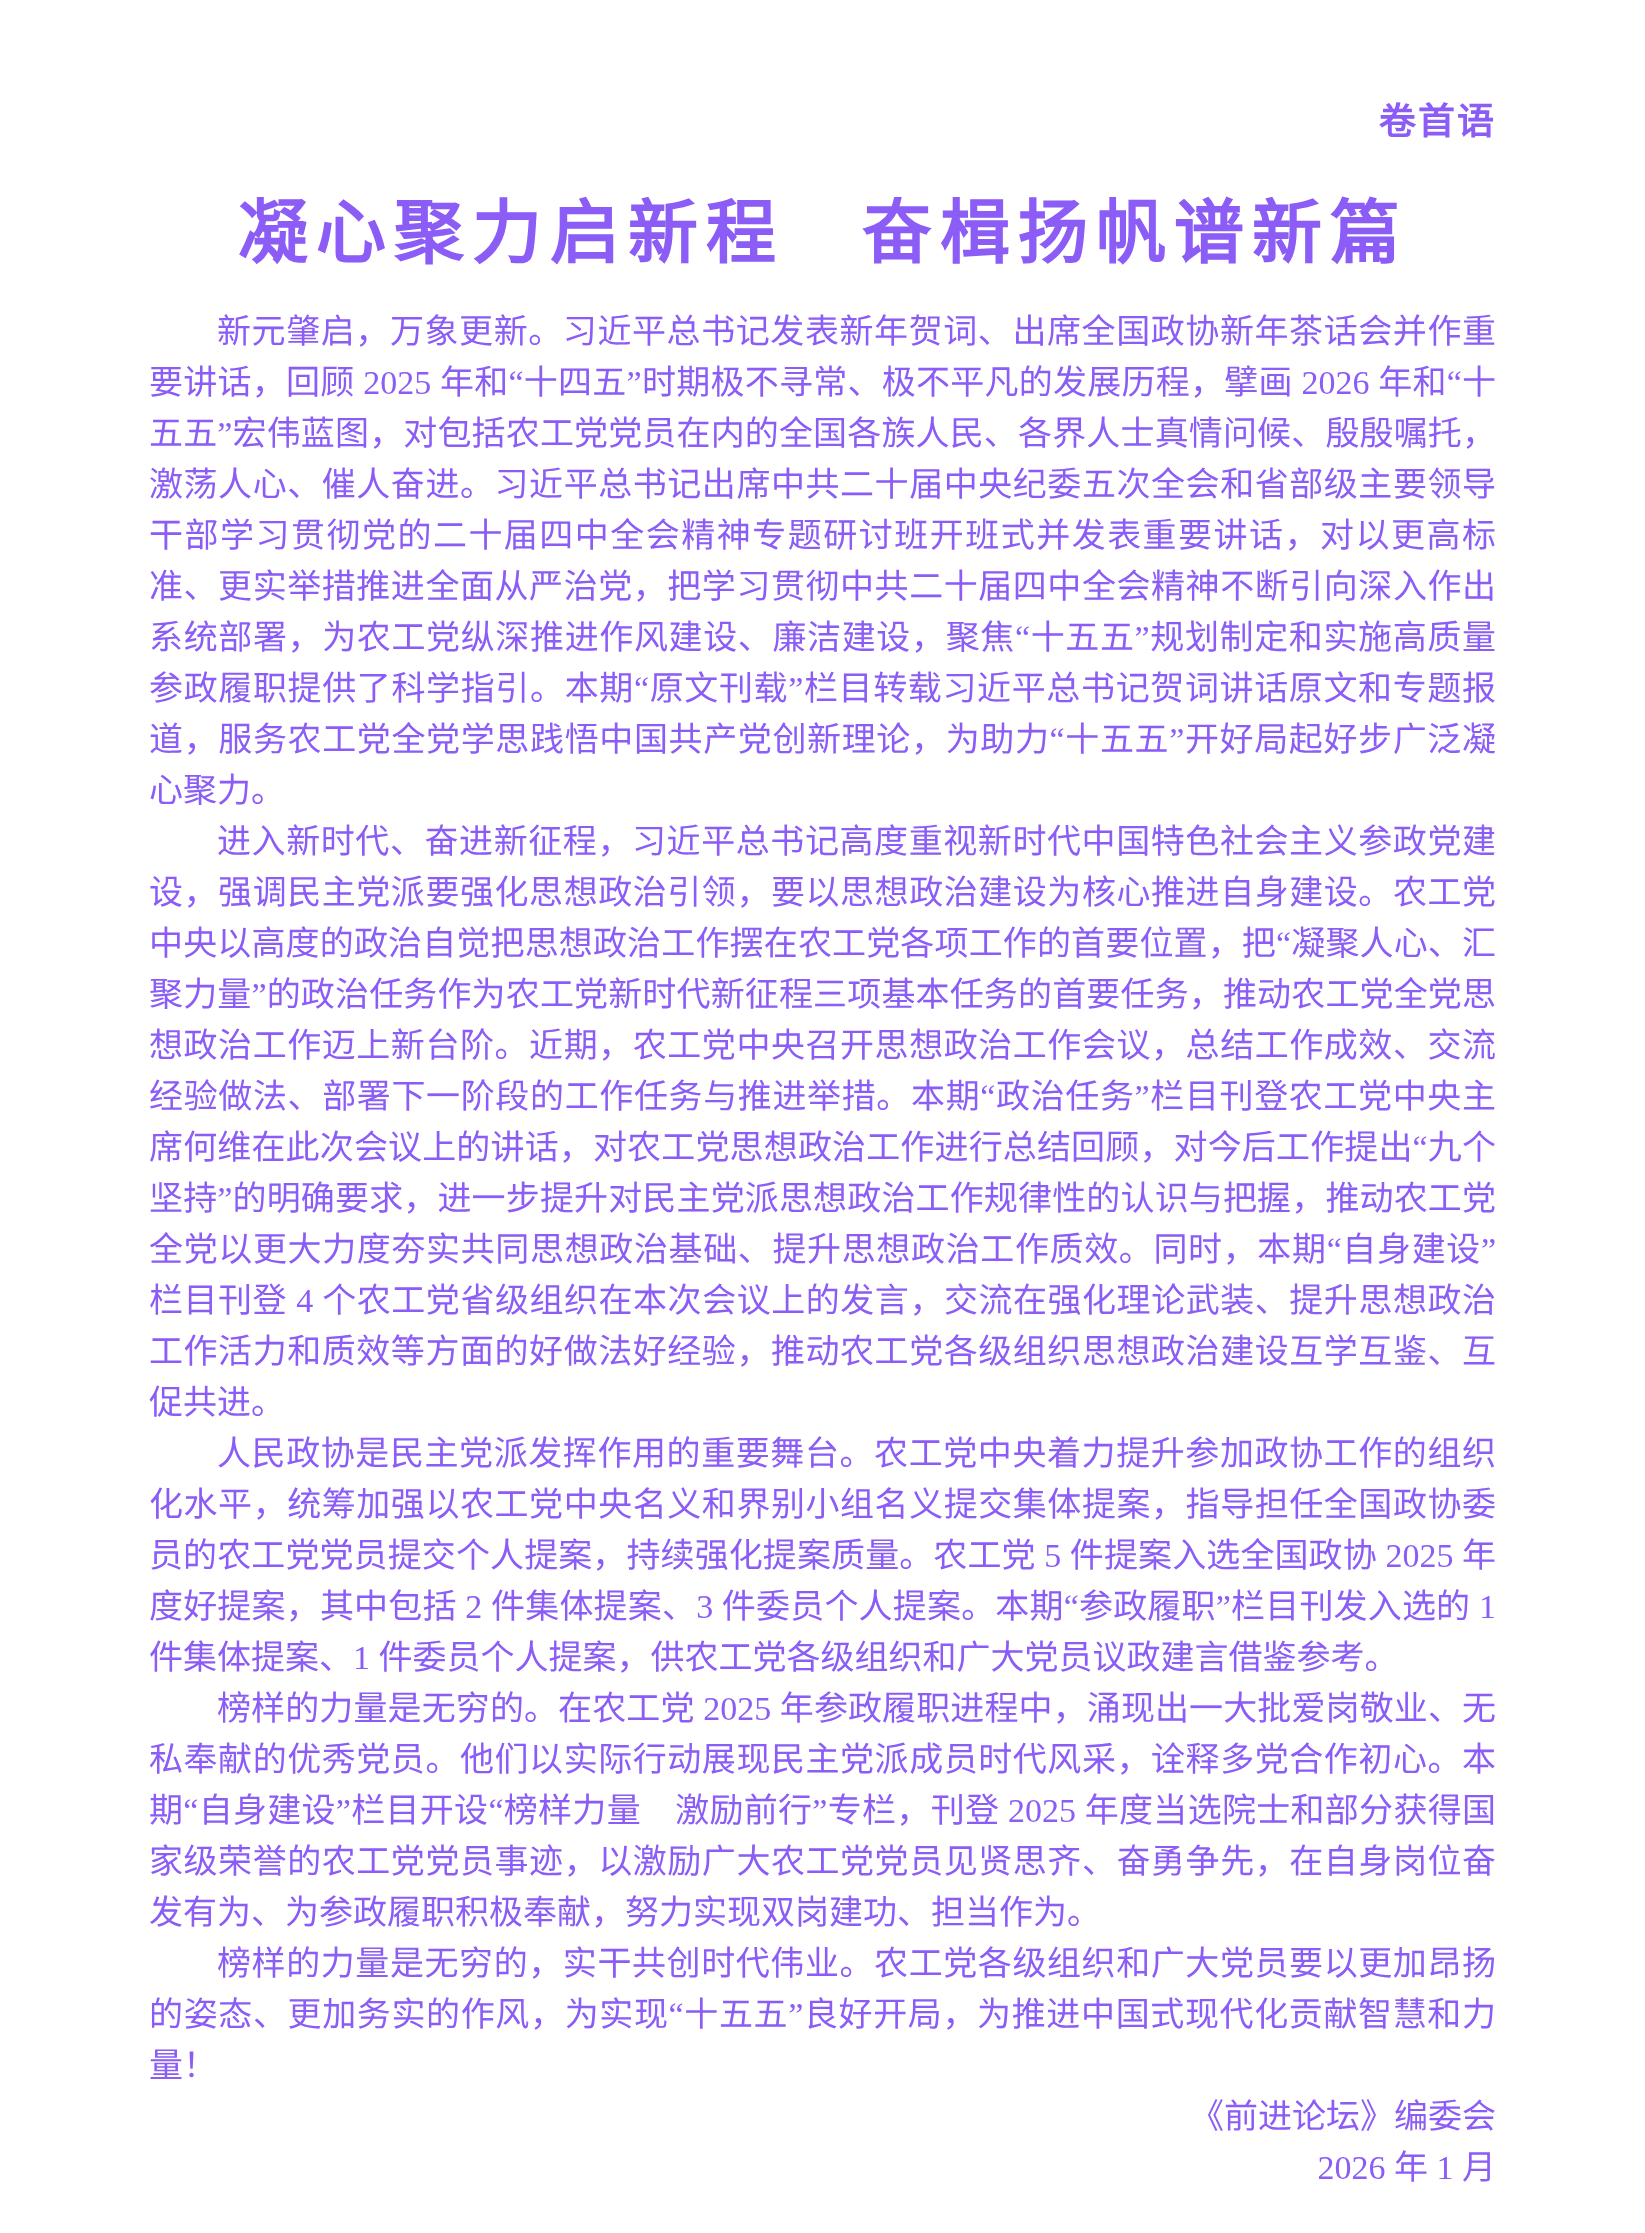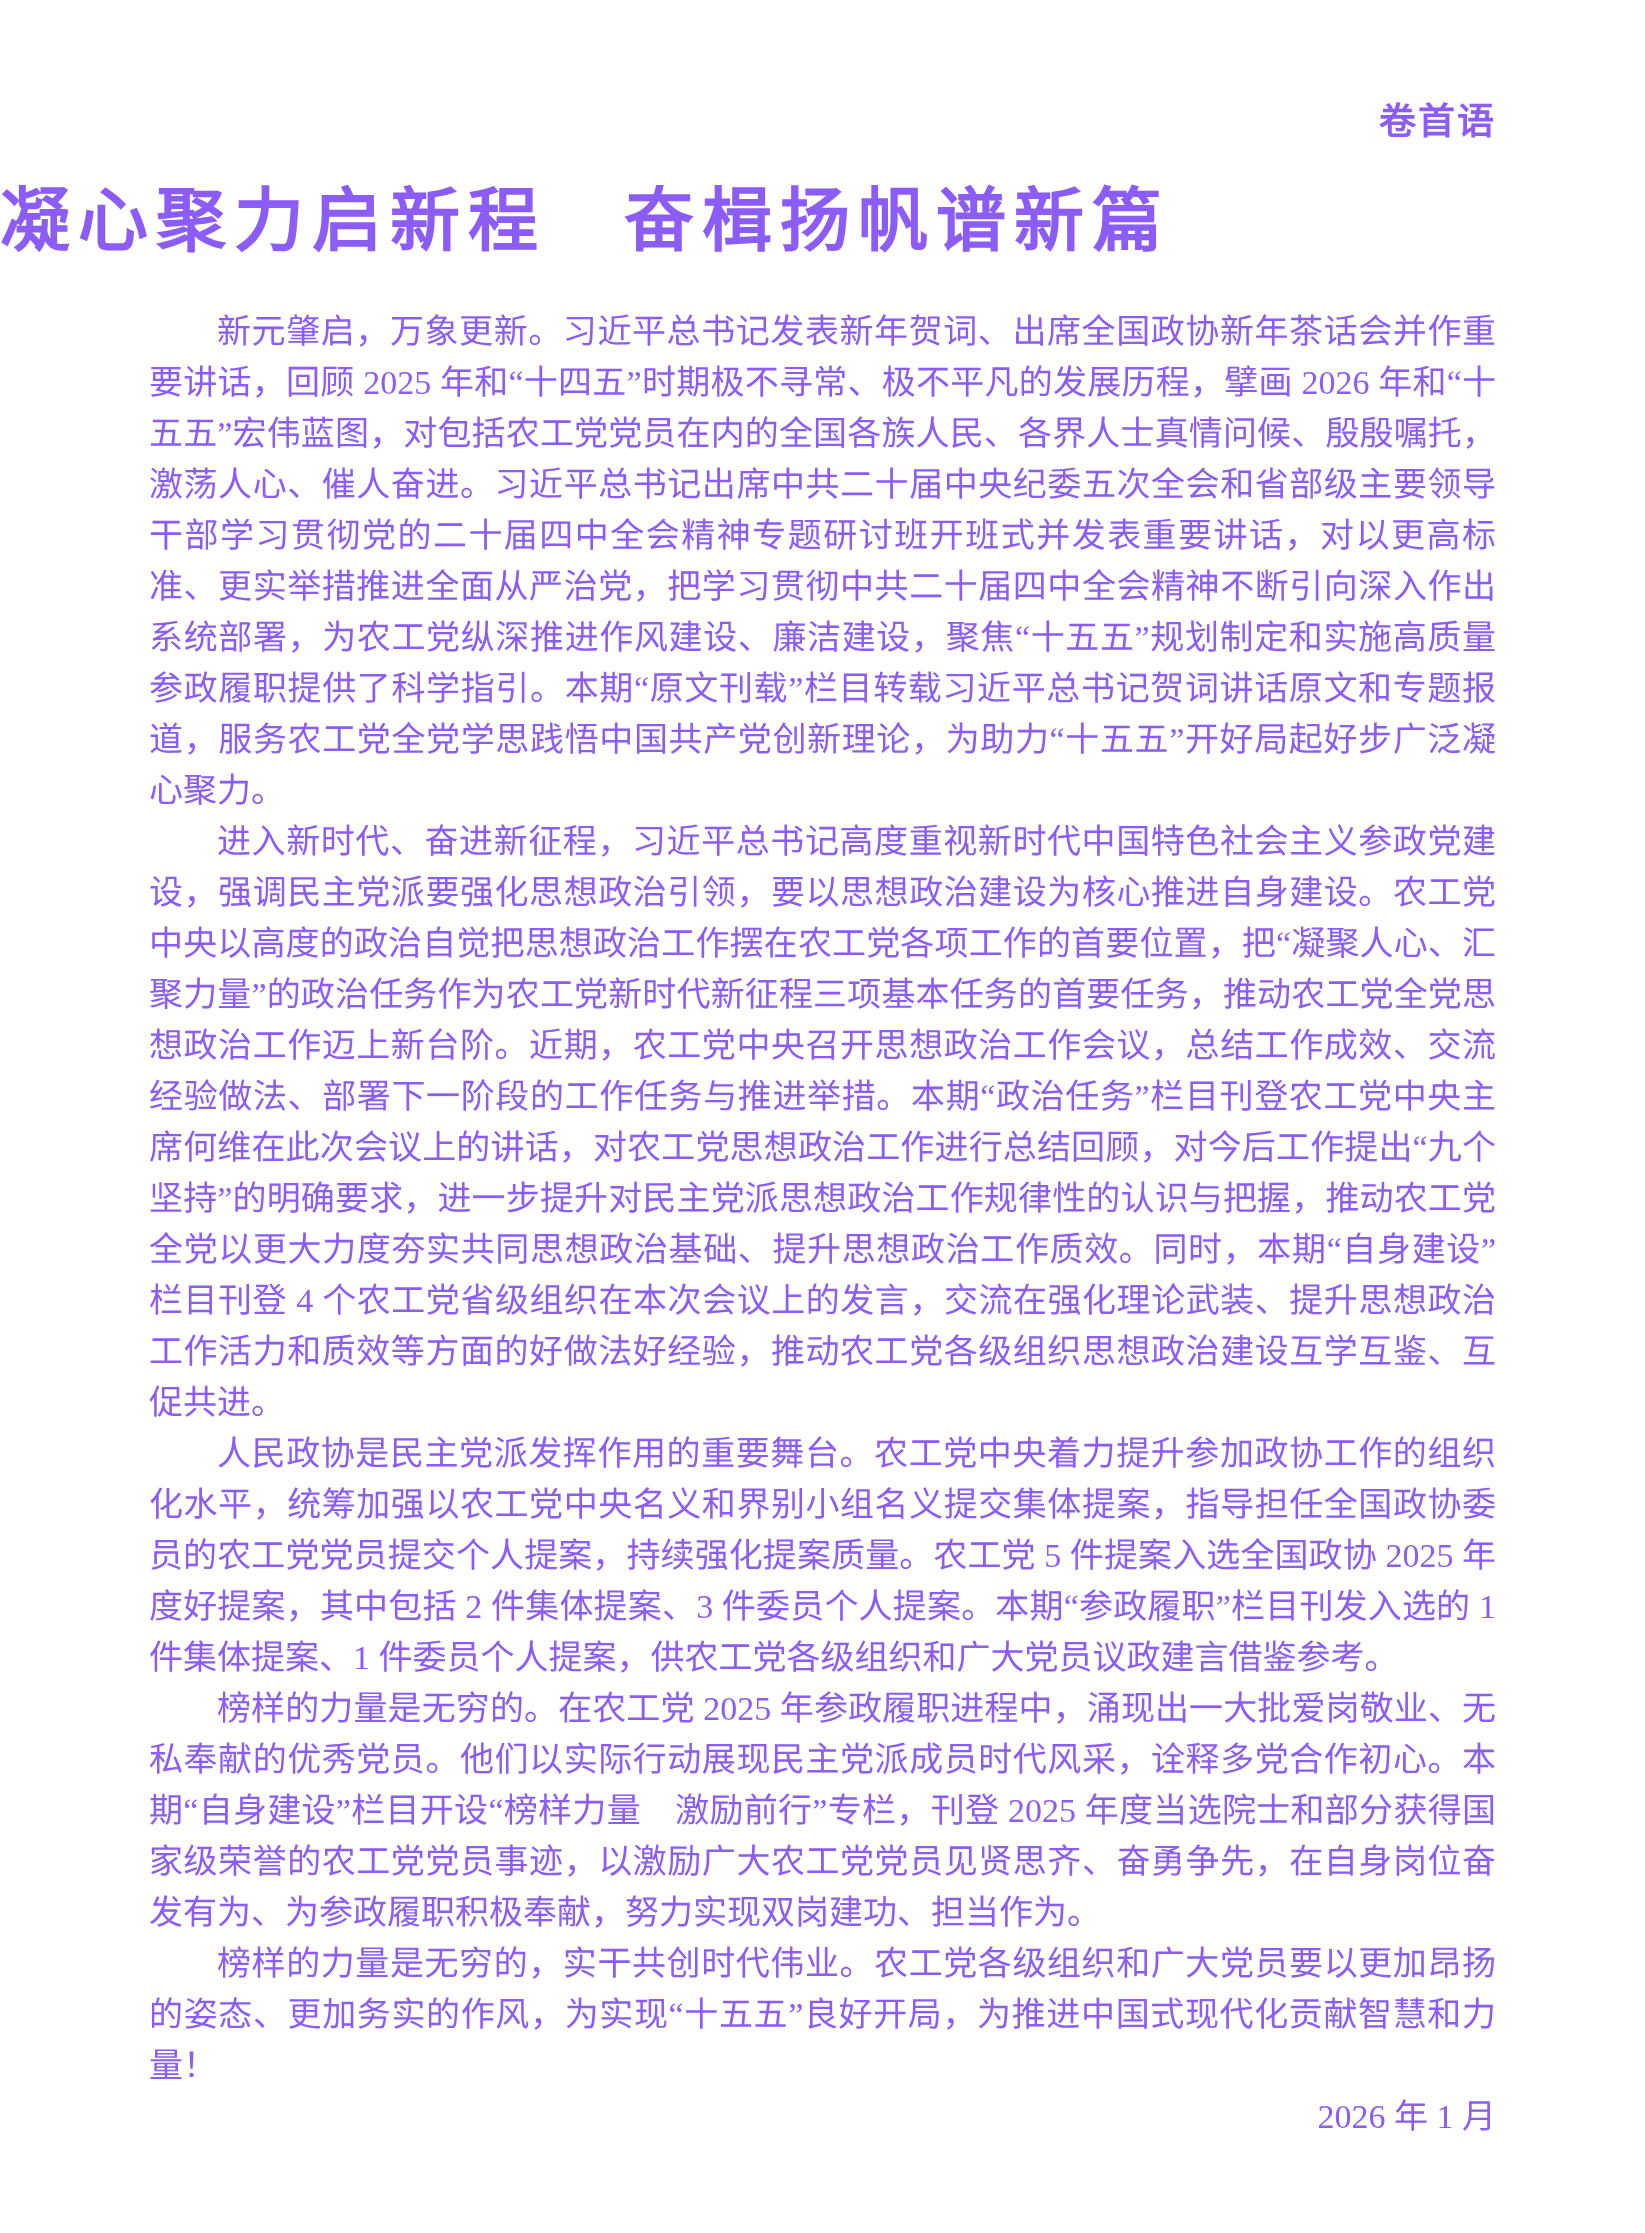--- a/index.html
+++ b/index.html
@@ -25,21 +25,22 @@
     font-weight: 700;
     font-size: 37px;
     line-height: 1;
     letter-spacing: 2px;
   }
   .doc-title {
     position: absolute;
     top: 185px;
     left: 0;
     right: 0;
-    margin: 0;
+    margin: 12px;
+    text-align: center;
     font-family: "Liberation Serif", "DejaVu Serif", serif;
     font-weight: 700;
     font-size: 70px;
     line-height: 1.05;
     letter-spacing: 8px;
     white-space: nowrap;
   }
   .body-text {
     position: absolute;
     top: 306px;
@@ -77,18 +78,19 @@
 
   <h1 class="doc-title">凝心聚力启新程　奋楫扬帆谱新篇</h1>
 
   <div class="body-text">
     <p>新元肇启，万象更新。习近平总书记发表新年贺词、出席全国政协新年茶话会并作重要讲话，回顾 2025 年和“十四五”时期极不寻常、极不平凡的发展历程，擘画 2026 年和“十五五”宏伟蓝图，对包括农工党党员在内的全国各族人民、各界人士真情问候、殷殷嘱托，激荡人心、催人奋进。习近平总书记出席中共二十届中央纪委五次全会和省部级主要领导干部学习贯彻党的二十届四中全会精神专题研讨班开班式并发表重要讲话，对以更高标准、更实举措推进全面从严治党，把学习贯彻中共二十届四中全会精神不断引向深入作出系统部署，为农工党纵深推进作风建设、廉洁建设，聚焦“十五五”规划制定和实施高质量参政履职提供了科学指引。本期“原文刊载”栏目转载习近平总书记贺词讲话原文和专题报道，服务农工党全党学思践悟中国共产党创新理论，为助力“十五五”开好局起好步广泛凝心聚力。</p>
     <p>进入新时代、奋进新征程，习近平总书记高度重视新时代中国特色社会主义参政党建设，强调民主党派要强化思想政治引领，要以思想政治建设为核心推进自身建设。农工党中央以高度的政治自觉把思想政治工作摆在农工党各项工作的首要位置，把“凝聚人心、汇聚力量”的政治任务作为农工党新时代新征程三项基本任务的首要任务，推动农工党全党思想政治工作迈上新台阶。近期，农工党中央召开思想政治工作会议，总结工作成效、交流经验做法、部署下一阶段的工作任务与推进举措。本期“政治任务”栏目刊登农工党中央主席何维在此次会议上的讲话，对农工党思想政治工作进行总结回顾，对今后工作提出“九个坚持”的明确要求，进一步提升对民主党派思想政治工作规律性的认识与把握，推动农工党全党以更大力度夯实共同思想政治基础、提升思想政治工作质效。同时，本期“自身建设”栏目刊登 4 个农工党省级组织在本次会议上的发言，交流在强化理论武装、提升思想政治工作活力和质效等方面的好做法好经验，推动农工党各级组织思想政治建设互学互鉴、互促共进。</p>
     <p>人民政协是民主党派发挥作用的重要舞台。农工党中央着力提升参加政协工作的组织化水平，统筹加强以农工党中央名义和界别小组名义提交集体提案，指导担任全国政协委员的农工党党员提交个人提案，持续强化提案质量。农工党 5 件提案入选全国政协 2025 年度好提案，其中包括 2 件集体提案、3 件委员个人提案。本期“参政履职”栏目刊发入选的 1 件集体提案、1 件委员个人提案，供农工党各级组织和广大党员议政建言借鉴参考。</p>
     <p>榜样的力量是无穷的。在农工党 2025 年参政履职进程中，涌现出一大批爱岗敬业、无私奉献的优秀党员。他们以实际行动展现民主党派成员时代风采，诠释多党合作初心。本期“自身建设”栏目开设“榜样力量　激励前行”专栏，刊登 2025 年度当选院士和部分获得国家级荣誉的农工党党员事迹，以激励广大农工党党员见贤思齐、奋勇争先，在自身岗位奋发有为、为参政履职积极奉献，努力实现双岗建功、担当作为。</p>
     <p>榜样的力量是无穷的，实干共创时代伟业。农工党各级组织和广大党员要以更加昂扬的姿态、更加务实的作风，为实现“十五五”良好开局，为推进中国式现代化贡献智慧和力量！</p>
 
+    <p class="signature-line">《前进论坛》编委会</p>
 
     <p class="date-line">2026 年 1 月</p>
   </div>
 
 </div>
 
 
 </body></html>

